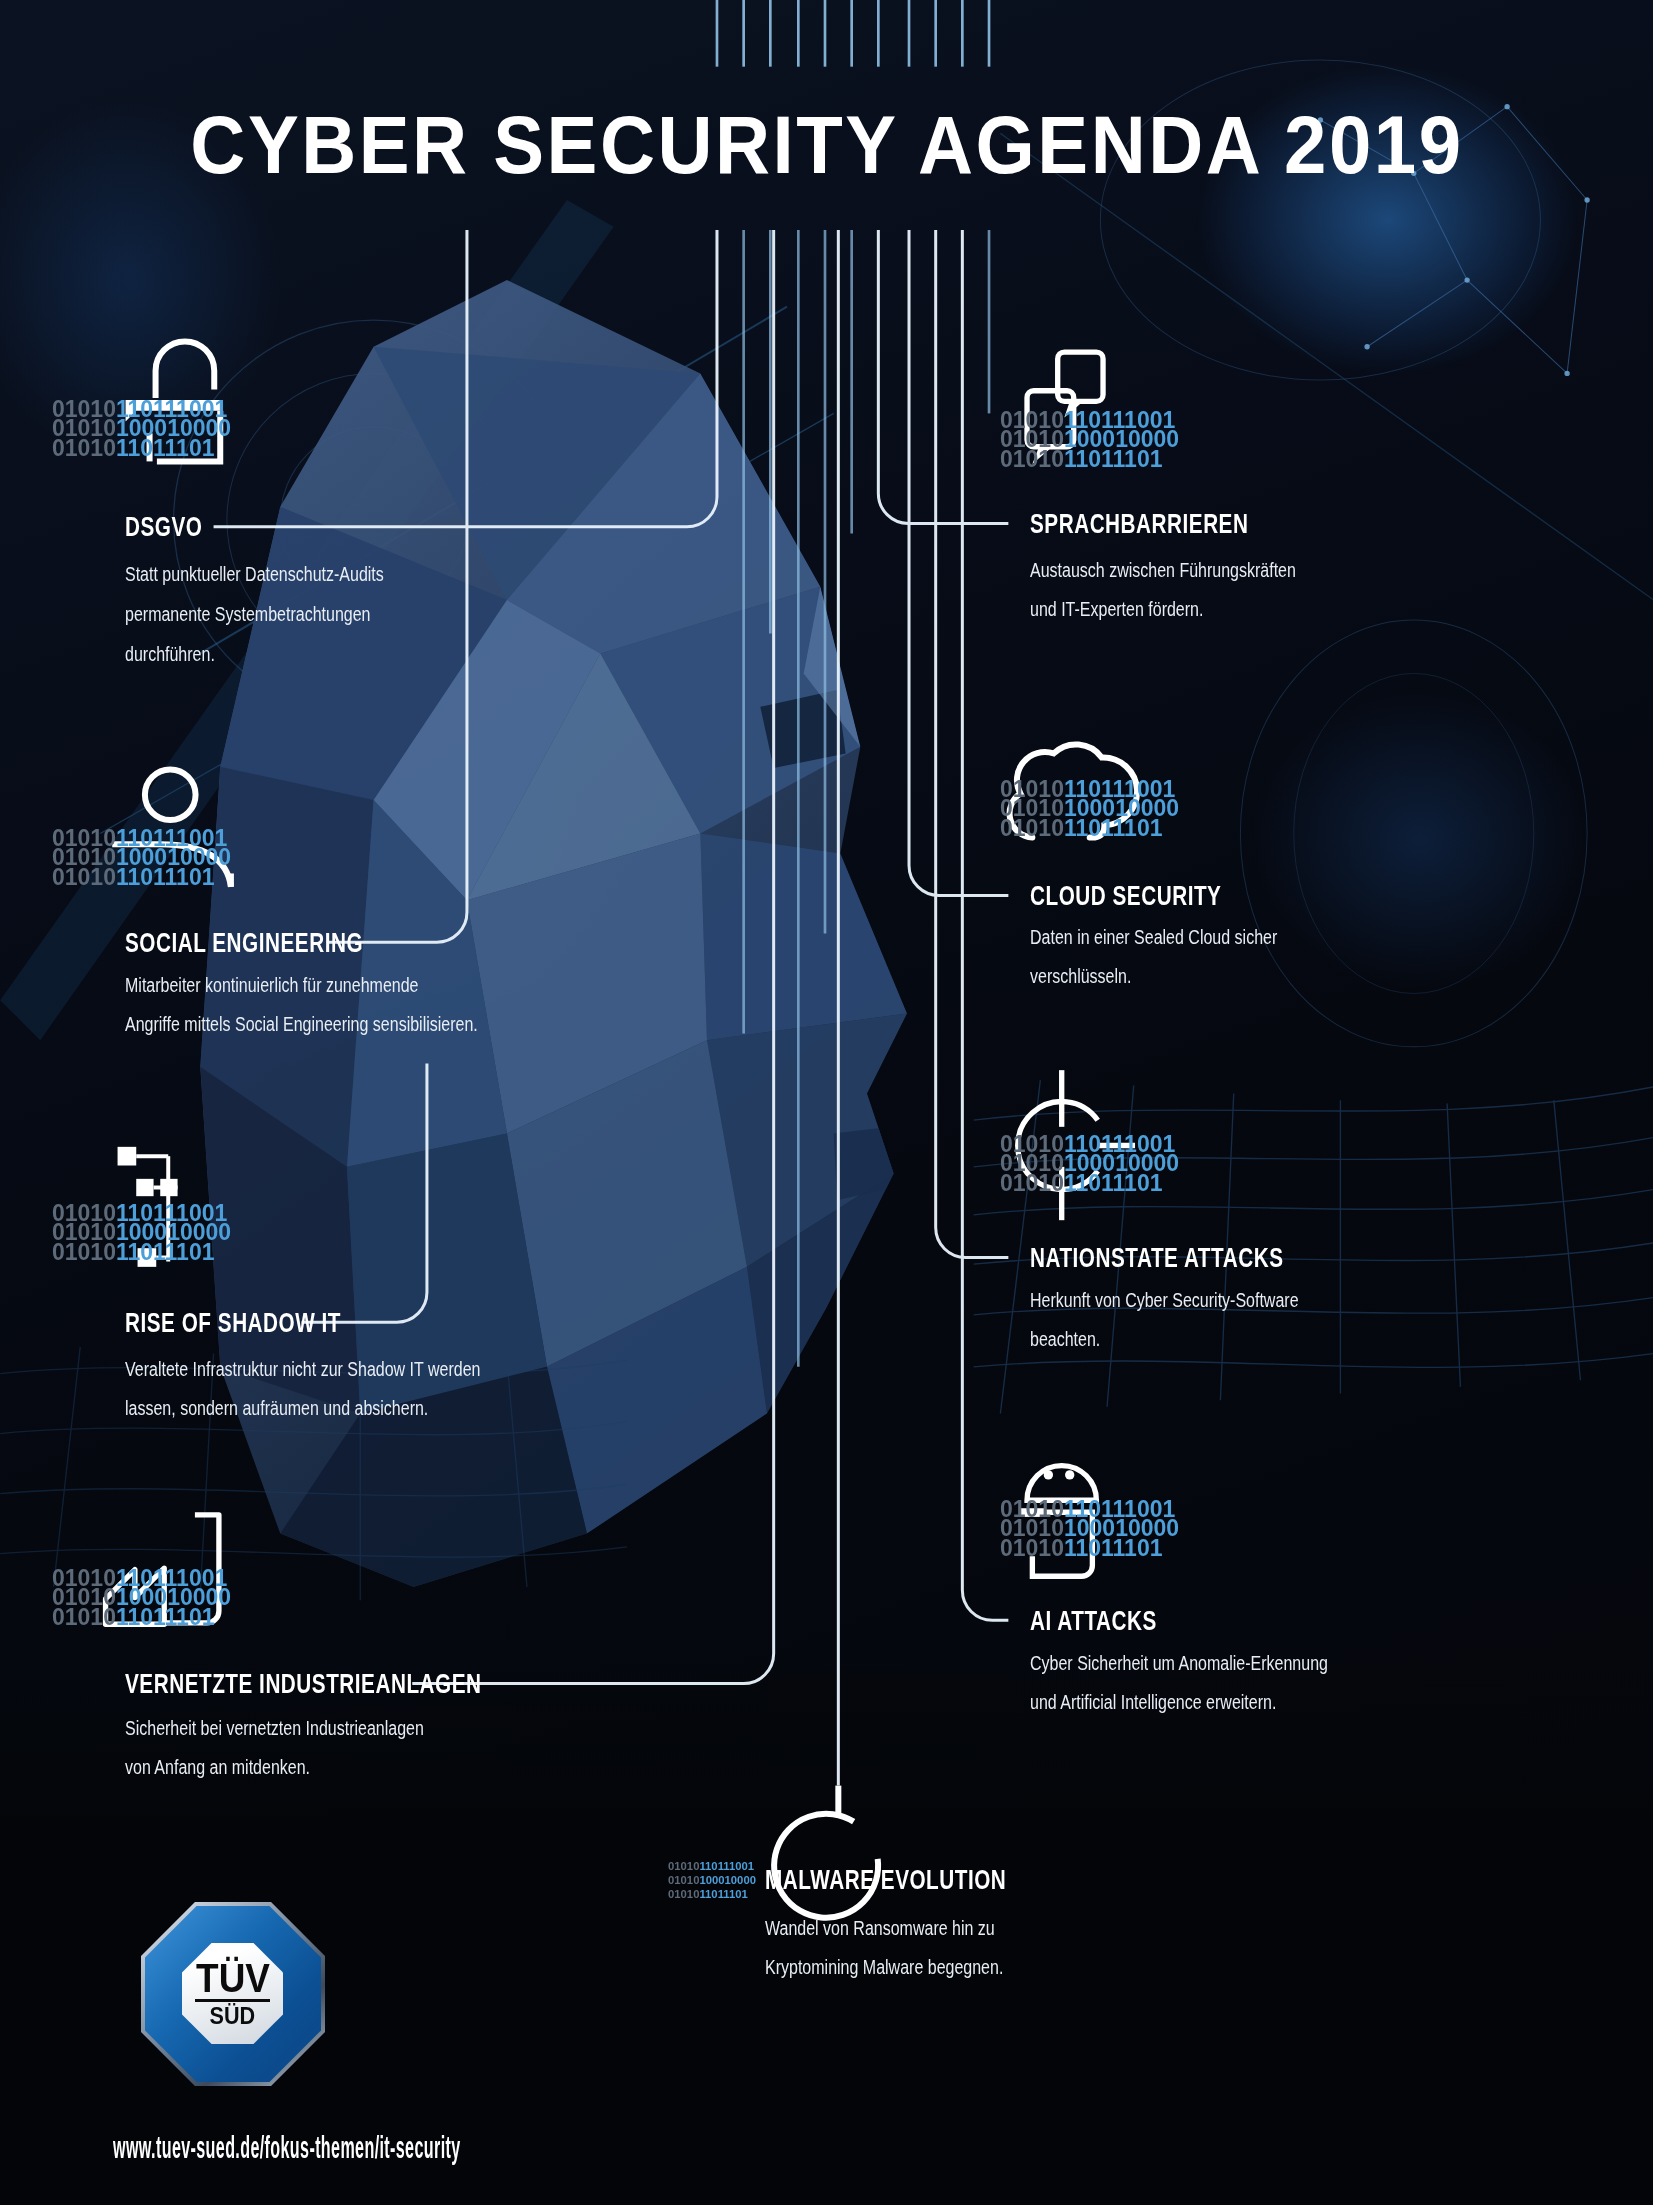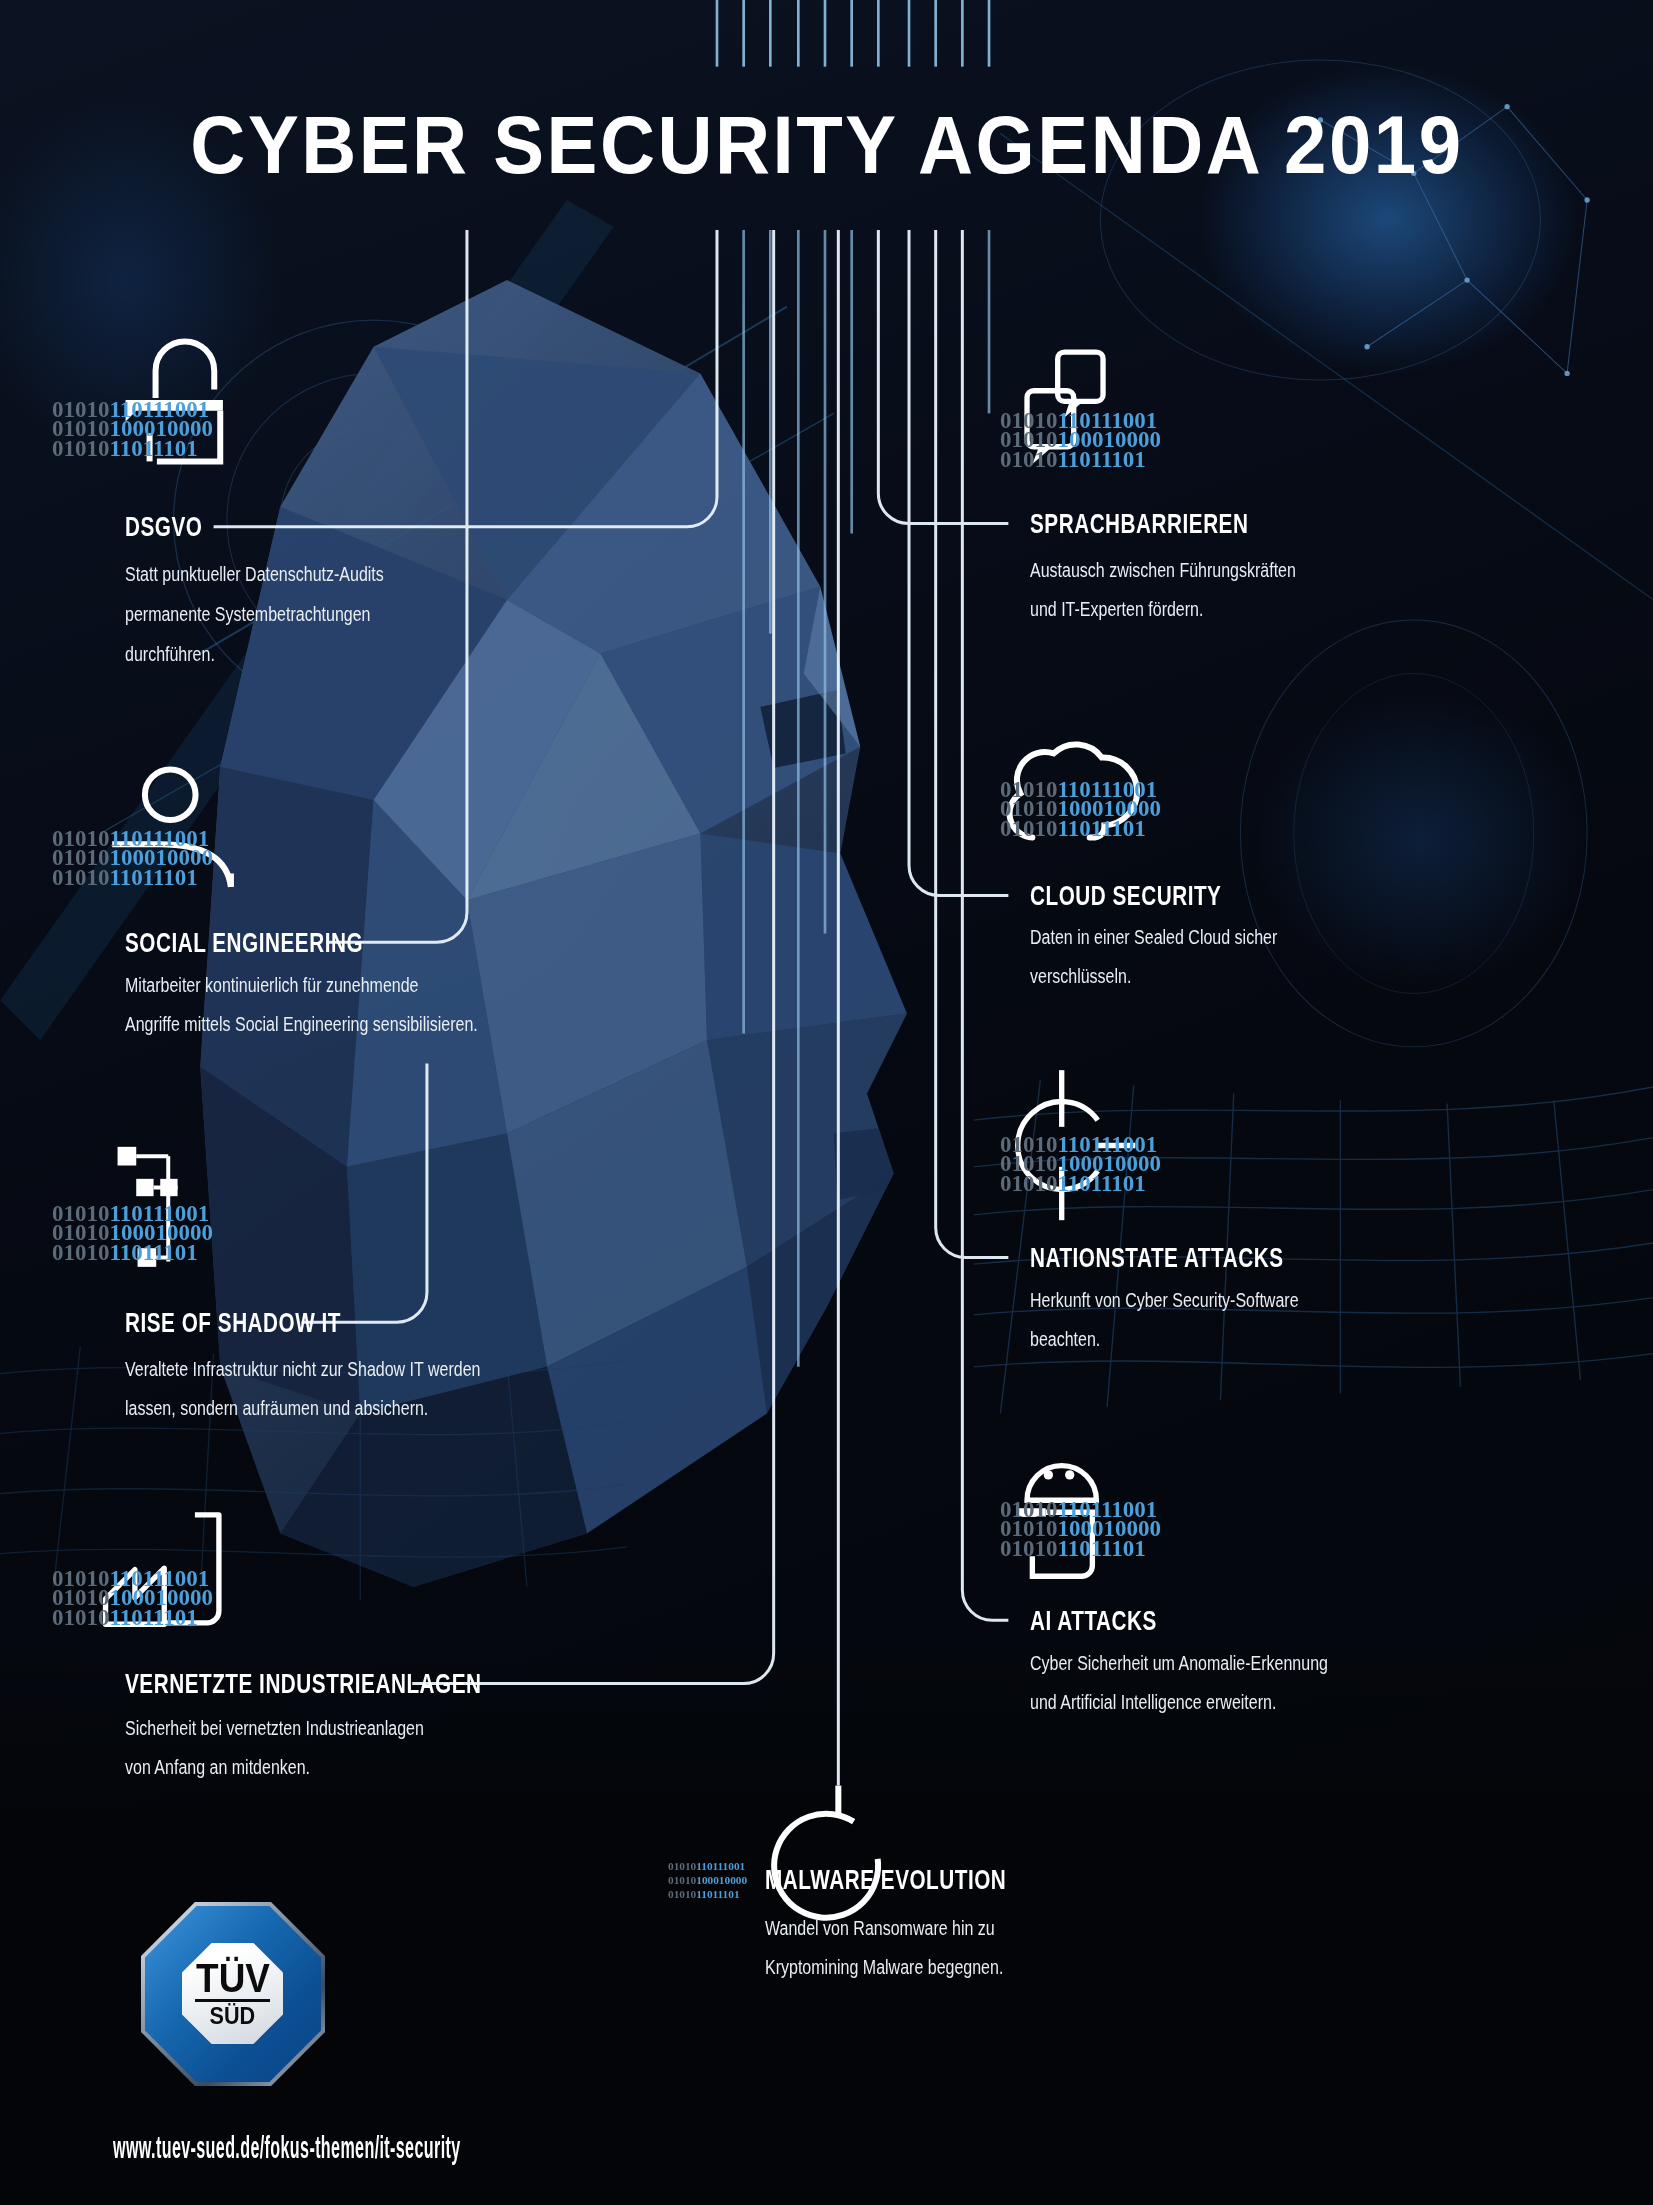--- a/index.html
+++ b/index.html
@@ -18,21 +18,21 @@
     position:absolute;color:#ffffff;font-weight:700;font-size:28px;line-height:35px;
     letter-spacing:0.7px;white-space:nowrap;transform:scaleX(.74);transform-origin:0 50%;
   }
   .sec-body{
     position:absolute;color:#e9eef4;font-size:20px;
     transform:scaleX(.8);transform-origin:0 0;
   }
   .sec-body .line{height:39px;line-height:39px;white-space:nowrap;}
   .sec-body.lh60 .line{height:40px;line-height:40px;}
   .binary{
-    position:absolute;font-family:Liberation Serif, serif;font-weight:700;
+    position:absolute;font-family:Liberation Sans, sans-serif;font-weight:700;
     font-size:23px;line-height:19.3px;letter-spacing:0;white-space:nowrap;
   }
   .binary.small{font-size:11.3px;line-height:14px;}
   .binary .bd{color:#5d6a79;}
   .binary .bb{color:#4d9fd9;}
   .logo{position:absolute;left:141px;top:1902px;width:184px;height:232px;}
   .oct{position:absolute;clip-path:polygon(29.3% 0,70.7% 0,100% 29.3%,100% 70.7%,70.7% 100%,29.3% 100%,0 70.7%,0 29.3%);}
   .oct-rim{left:0;top:0;width:184px;height:184px;background:linear-gradient(140deg,#e8eef5,#77879b 45%,#3c4a5c 70%,#c2cdd9);}
   .oct-blue{left:4px;top:4px;width:176px;height:176px;background:linear-gradient(135deg,#3d94dc 0%,#1668b0 40%,#0c4f93 70%,#0a4584 100%);}
   .oct-white{left:41px;top:41px;width:101px;height:101px;background:linear-gradient(160deg,#ffffff 20%,#e2e7ec 70%,#cfd6dd);

